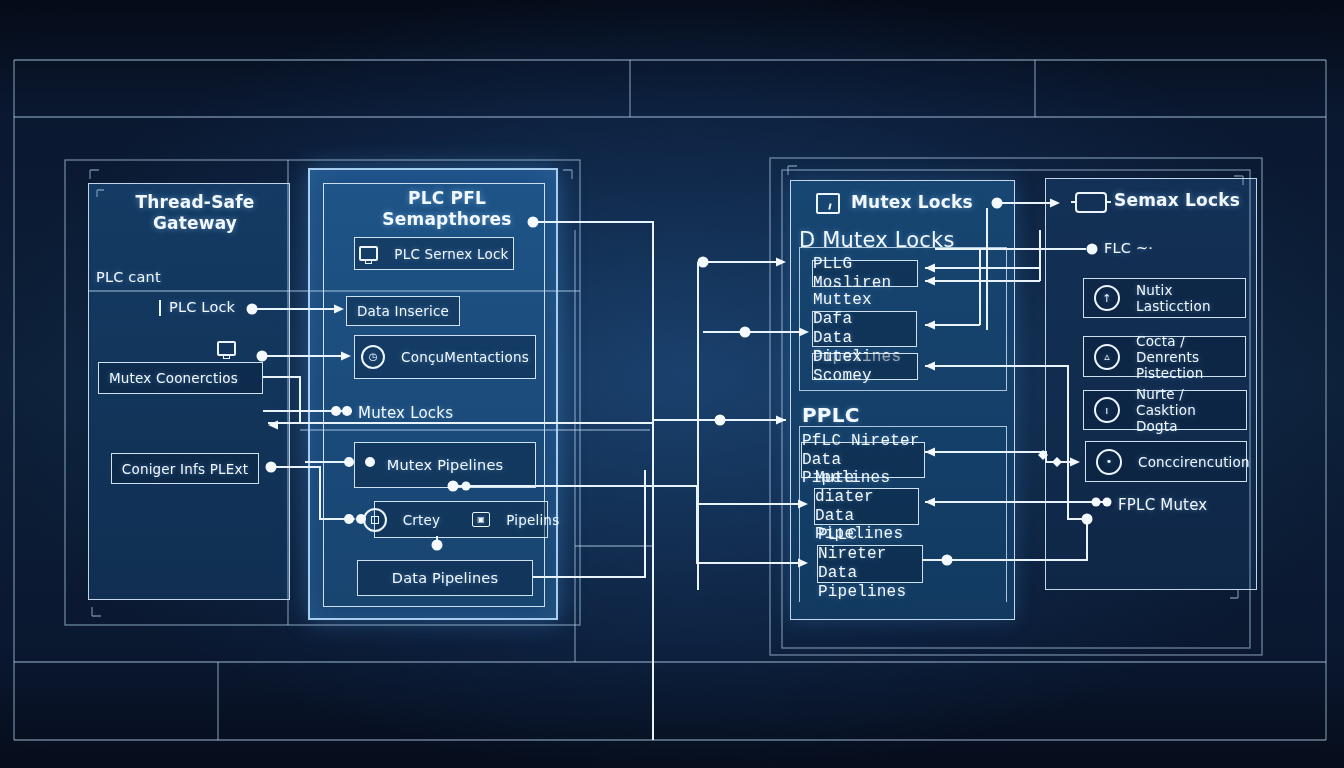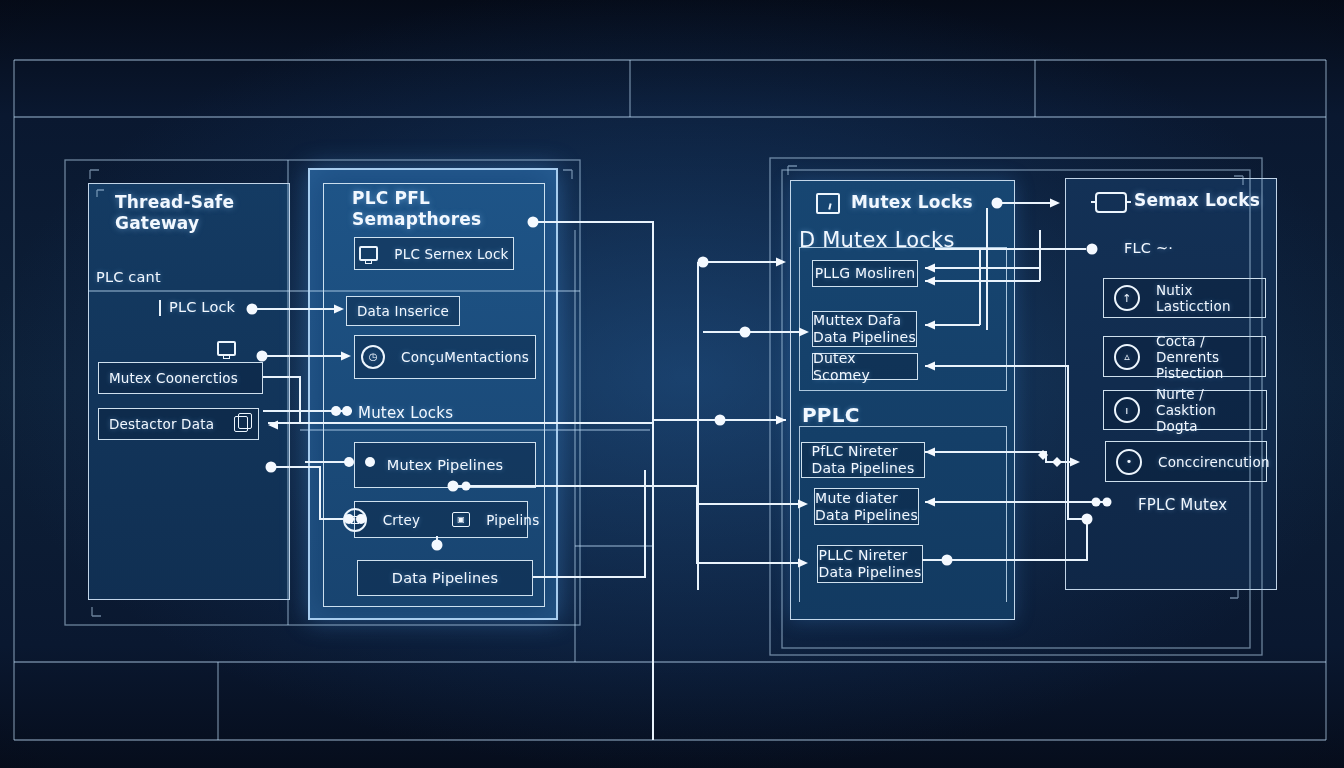--- a/index.html
+++ b/index.html
@@ -19,32 +19,32 @@
     background:linear-gradient(180deg,#1b4d81,#174371);
     border:2px solid rgba(175,212,244,0.95);
     box-shadow:0 0 24px rgba(80,160,240,0.38), inset 0 0 34px rgba(120,190,255,0.16);}
   #panel-sem-inner{position:absolute;left:13px;top:13px;width:220px;height:422px;
     border:1.5px solid rgba(222,239,252,0.9);
     background:linear-gradient(180deg,#1e5487,#184470);}
   #panel-mutex{left:790px;top:180px;width:225px;height:440px;
     background:linear-gradient(180deg,#174672,#123a61);
     box-shadow:0 0 18px rgba(70,150,230,0.25);}
   #panel-semax{left:1045px;top:178px;width:212px;height:412px;
-    background:linear-gradient(180deg,#133156,#0f2747);margin-left:20px;}
+    background:linear-gradient(180deg,#133156,#0f2747);}
   .title{position:absolute;font-weight:bold;font-size:17px;line-height:1.22;
     white-space:pre-line;letter-spacing:0.2px;
-    text-shadow:0 0 6px rgba(150,205,255,0.5);}
+    text-shadow:0 0 6px rgba(150,205,255,0.5);text-align:center;}
   .lbl{position:absolute;font-size:14.5px;letter-spacing:0.2px;
     text-shadow:0 0 5px rgba(140,200,255,0.45);}
   .box{position:absolute;box-sizing:border-box;display:flex;align-items:center;
     border:1.5px solid rgba(224,240,252,0.92);
     background:rgba(9,28,55,0.38);
     font-size:13.5px;letter-spacing:0.2px;justify-content:center;gap:16px;
     text-shadow:0 0 5px rgba(140,200,255,0.45);}
-  .box.small{font-size:14px;line-height:1.18;}
+  .box.small{font-size:16px;line-height:1.18;font-family:Liberation Mono, monospace;}
   .box .t2{white-space:pre-line;text-align:left;}
   .ml{justify-content:flex-start;padding-left:10px;}
   
   .icon{display:inline-block;position:relative;flex:0 0 auto;}
   .icon-monitor{width:15px;height:11px;border:2px solid #ecf5fd;border-radius:2px;}
   .icon-monitor::after{content:"";position:absolute;left:4px;bottom:-5px;width:5px;height:3px;border:1.5px solid #ecf5fd;border-top:none;}
   .icon-copy{width:12px;height:14px;border:1.8px solid #ecf5fd;border-radius:2px;}
   .icon-copy::after{content:"";position:absolute;left:3px;top:-4px;width:12px;height:14px;border:1.8px solid #ecf5fd;border-radius:2px;}
   .icon-window{width:20px;height:17px;border:2px solid #ecf5fd;border-radius:2px;}
   .icon-window::after{content:"";position:absolute;left:7px;top:8px;width:4px;height:6px;border-right:2px solid #ecf5fd;transform:rotate(14deg);}
@@ -71,23 +71,22 @@
 
 <div class="panel p-border" id="panel-gateway">
   <div class="title" style="left:26px;top:8px;width:160px">Thread-Safe
 Gateway</div>
   <div class="lbl" style="left:7px;top:85px">PLC cant</div>
   <div class="lbl" style="left:80px;top:115px">PLC Lock</div>
   <span class="icon icon-monitor" style="position:absolute;left:128px;top:157px"></span>
   <div class="box ml" style="left:9px;top:178px;width:165px;height:32px">
     <span>Mutex Coonerctios</span>
   </div>
-  <div class="box ml" style="left:9px;top:224px;width:161px;height:32px">
-    <span>Destactor Data</span>
-    <span class="icon icon-copy" style="margin-left:4px"></span>
+  <div class="box" style="left:22px;top:269px;width:148px;height:31px">
+    <span>Coniger Infs PLExt</span>
   </div>
 </div>
 
 <div class="panel" id="panel-sem-outer">
   <div id="panel-sem-inner"></div>
   <div class="title" style="left:42px;top:18px;width:190px">PLC PFL
 Semapthores</div>
   <div class="box" style="left:44px;top:67px;width:160px;height:33px">
     <span class="icon icon-monitor"></span>
     <span>PLC Sernex Lock</span>
@@ -96,21 +95,21 @@
     <span>Data Inserice</span>
   </div>
   <div class="box" style="left:44px;top:165px;width:182px;height:44px">
     <span class="icon icon-circle sm">◷</span>
     <span>ConçuMentactions</span>
   </div>
   <div class="lbl" style="left:48px;top:234px;font-size:15px">Mutex Locks</div>
   <div class="box" style="left:44px;top:272px;width:182px;height:46px;font-size:14.5px">
     <span>Mutex Pipelines</span>
   </div>
-  <div class="box" style="left:44px;top:331px;width:174px;height:37px">
+  <div class="box" style="left:64px;top:331px;width:174px;height:37px">
     <span class="icon icon-badge"></span>
     <span>Crtey</span>
     <span class="vbar"></span>
     <span class="icon icon-mail">▣</span>
     <span>Pipelins</span>
   </div>
   <div class="box" style="left:47px;top:390px;width:176px;height:36px;font-size:14.5px">
     <span>Data Pipelines</span>
   </div>
 </div>

